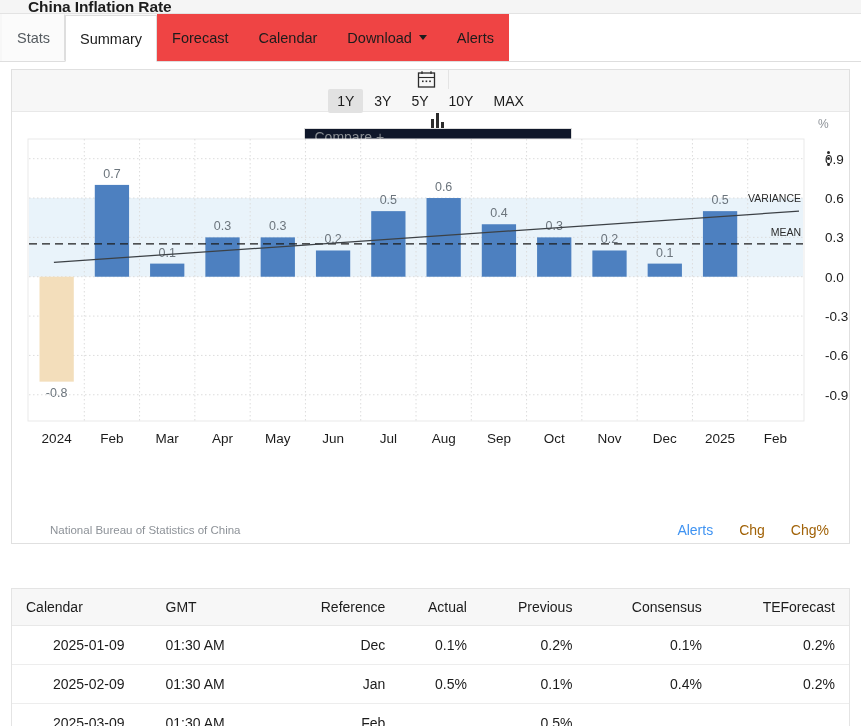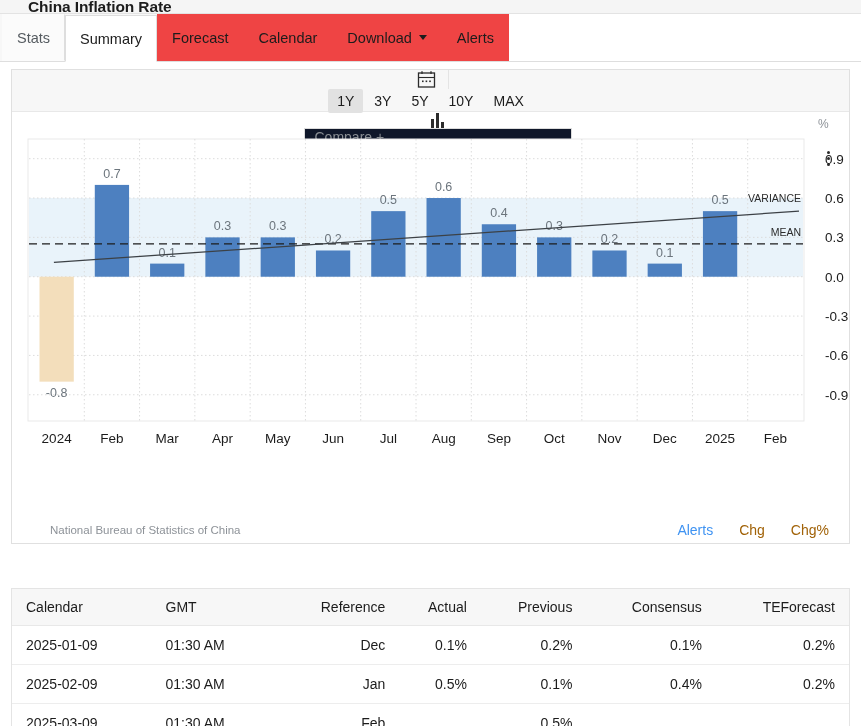--- a/index.html
+++ b/index.html
@@ -162,21 +162,21 @@
     padding: 10px 14px 10px 0;
     border-bottom: 1px solid #e8e8e8;
   }
   thead th.lead { text-align: left; padding-left: 14px; }
   tbody td {
     font-size: 14px; color: #1c1c1c;
     text-align: right;
     padding: 11px 14px 11px 0;
     border-bottom: 1px solid #ededed;
   }
-  tbody td.lead { text-align: left; padding-left: 14px; }
+  tbody td.lead { text-align: center; padding-left: 14px; }
 </style>
 </head>
 <body>
 
 <div id="titlebar">
   <div id="page-title">China Inflation Rate</div>
 </div>
 
 <div id="tabbar">
   <div class="tab current">

